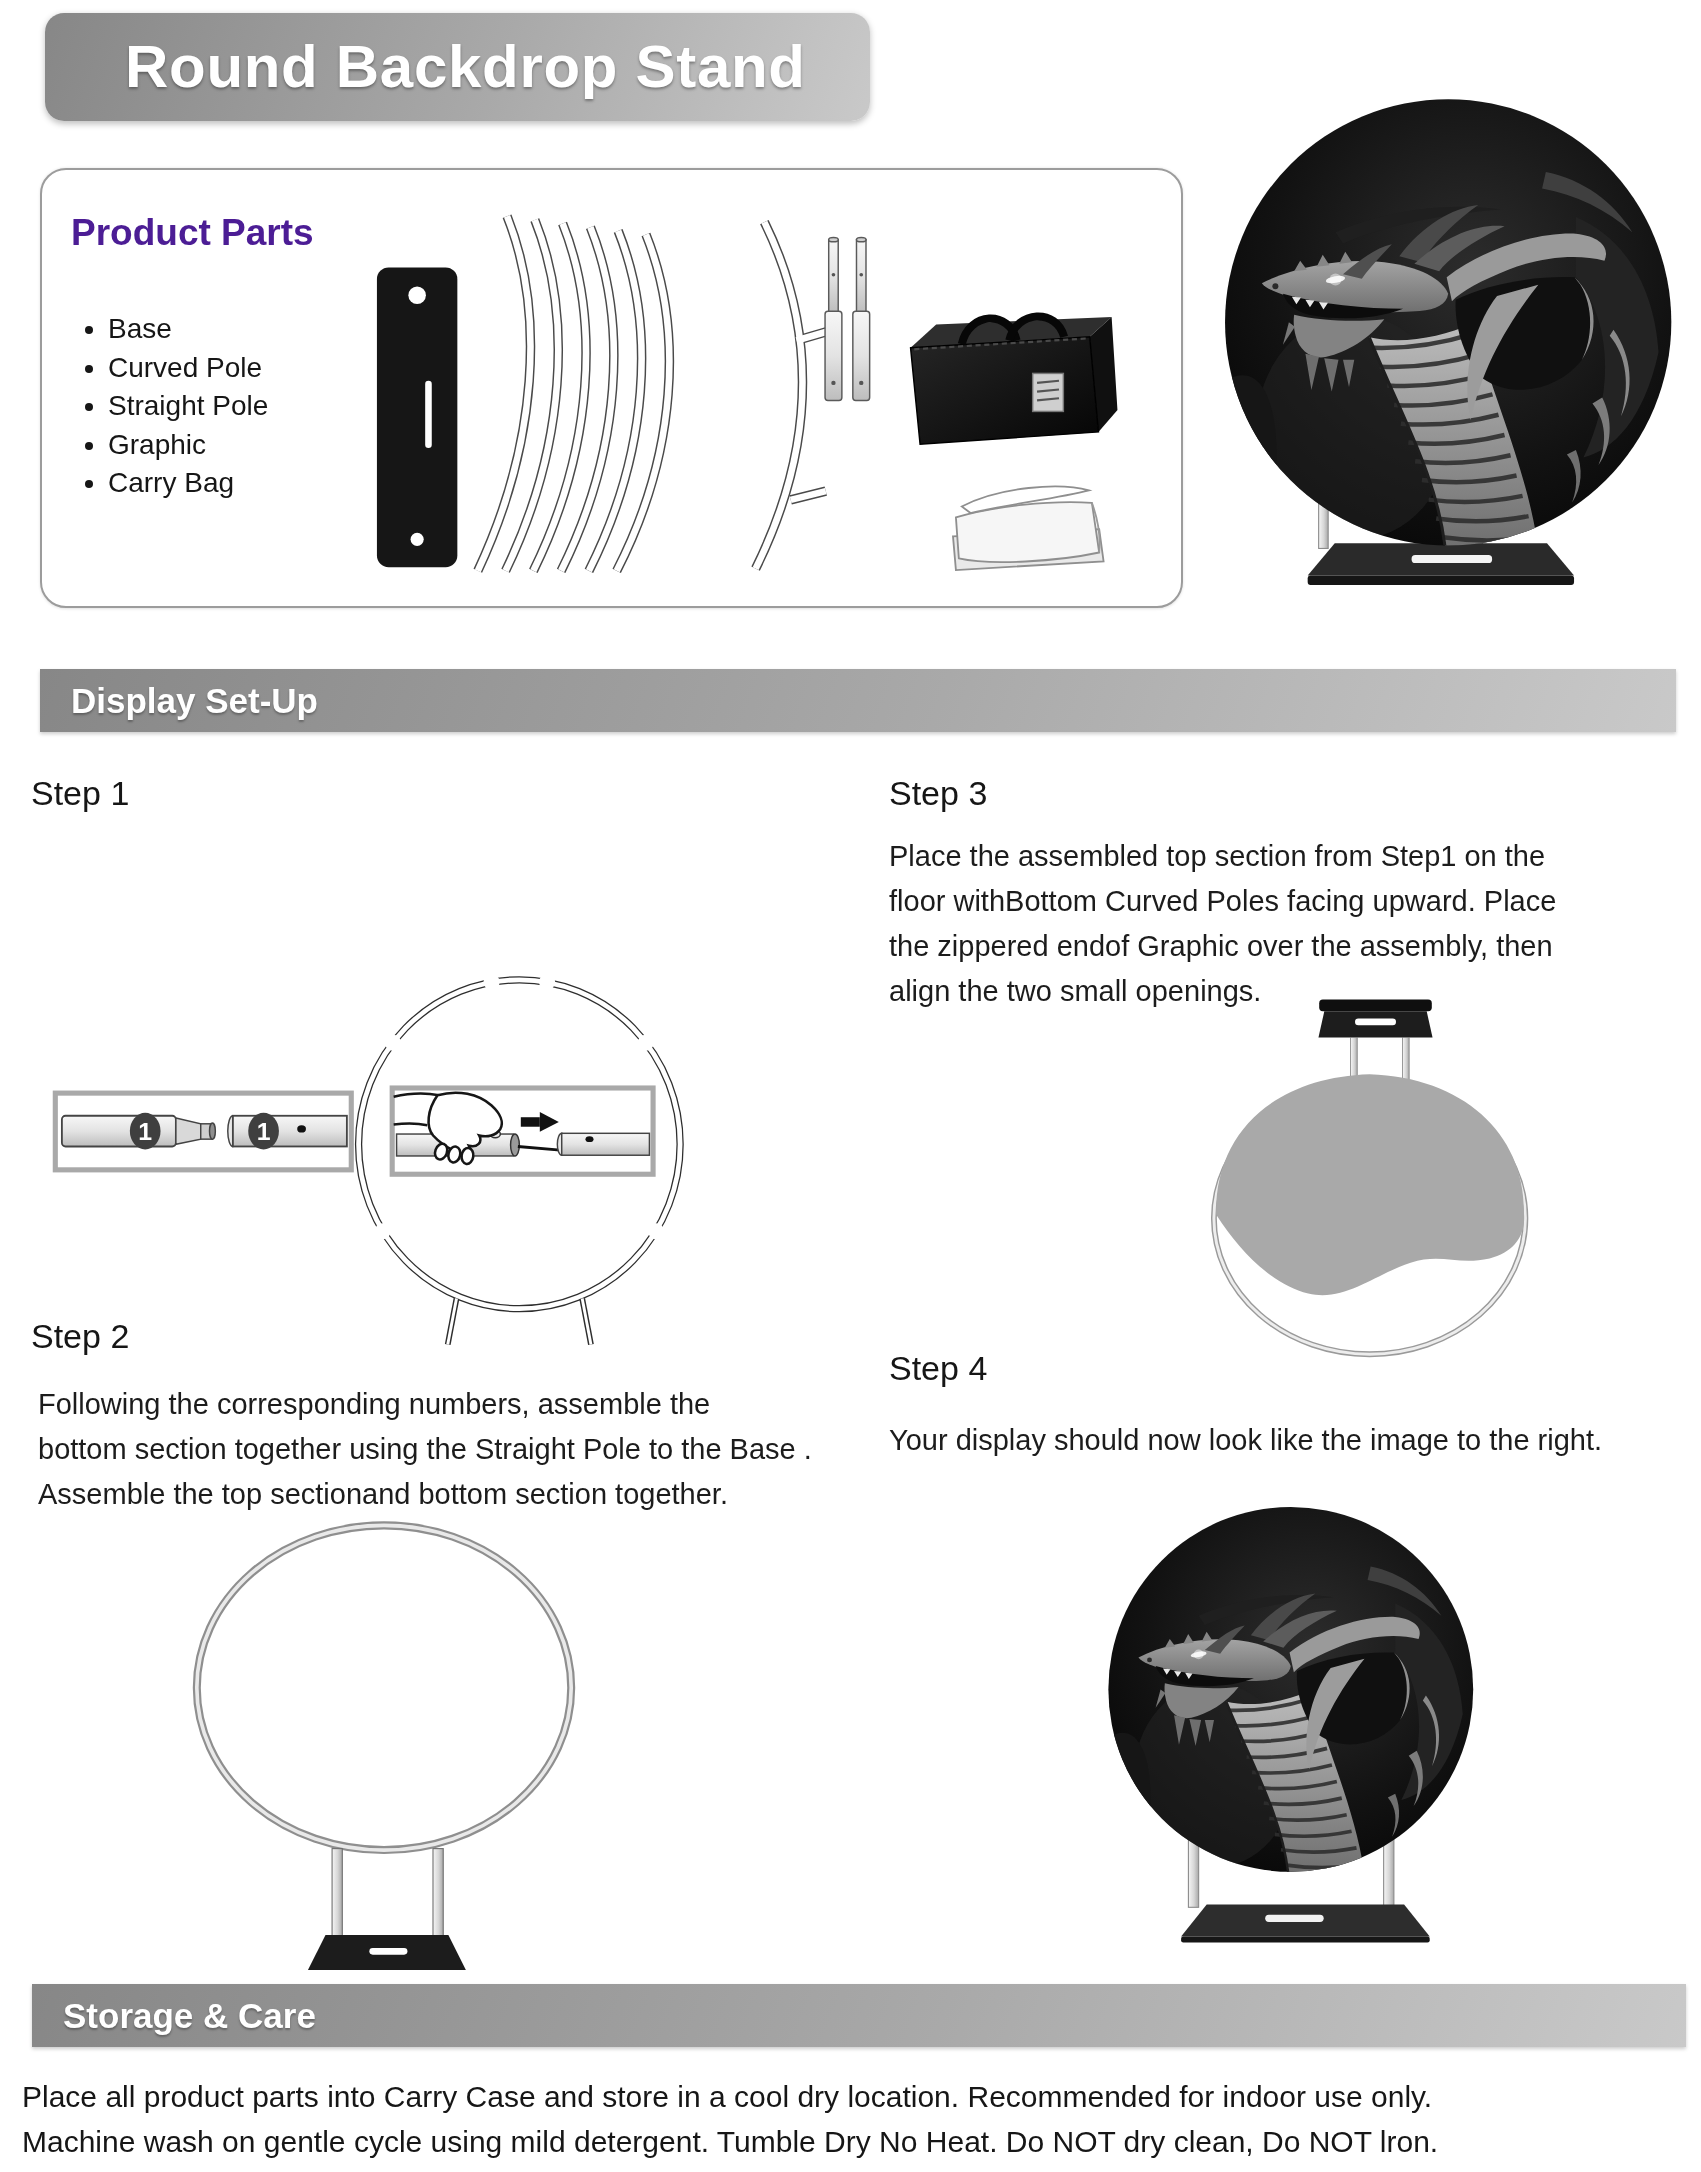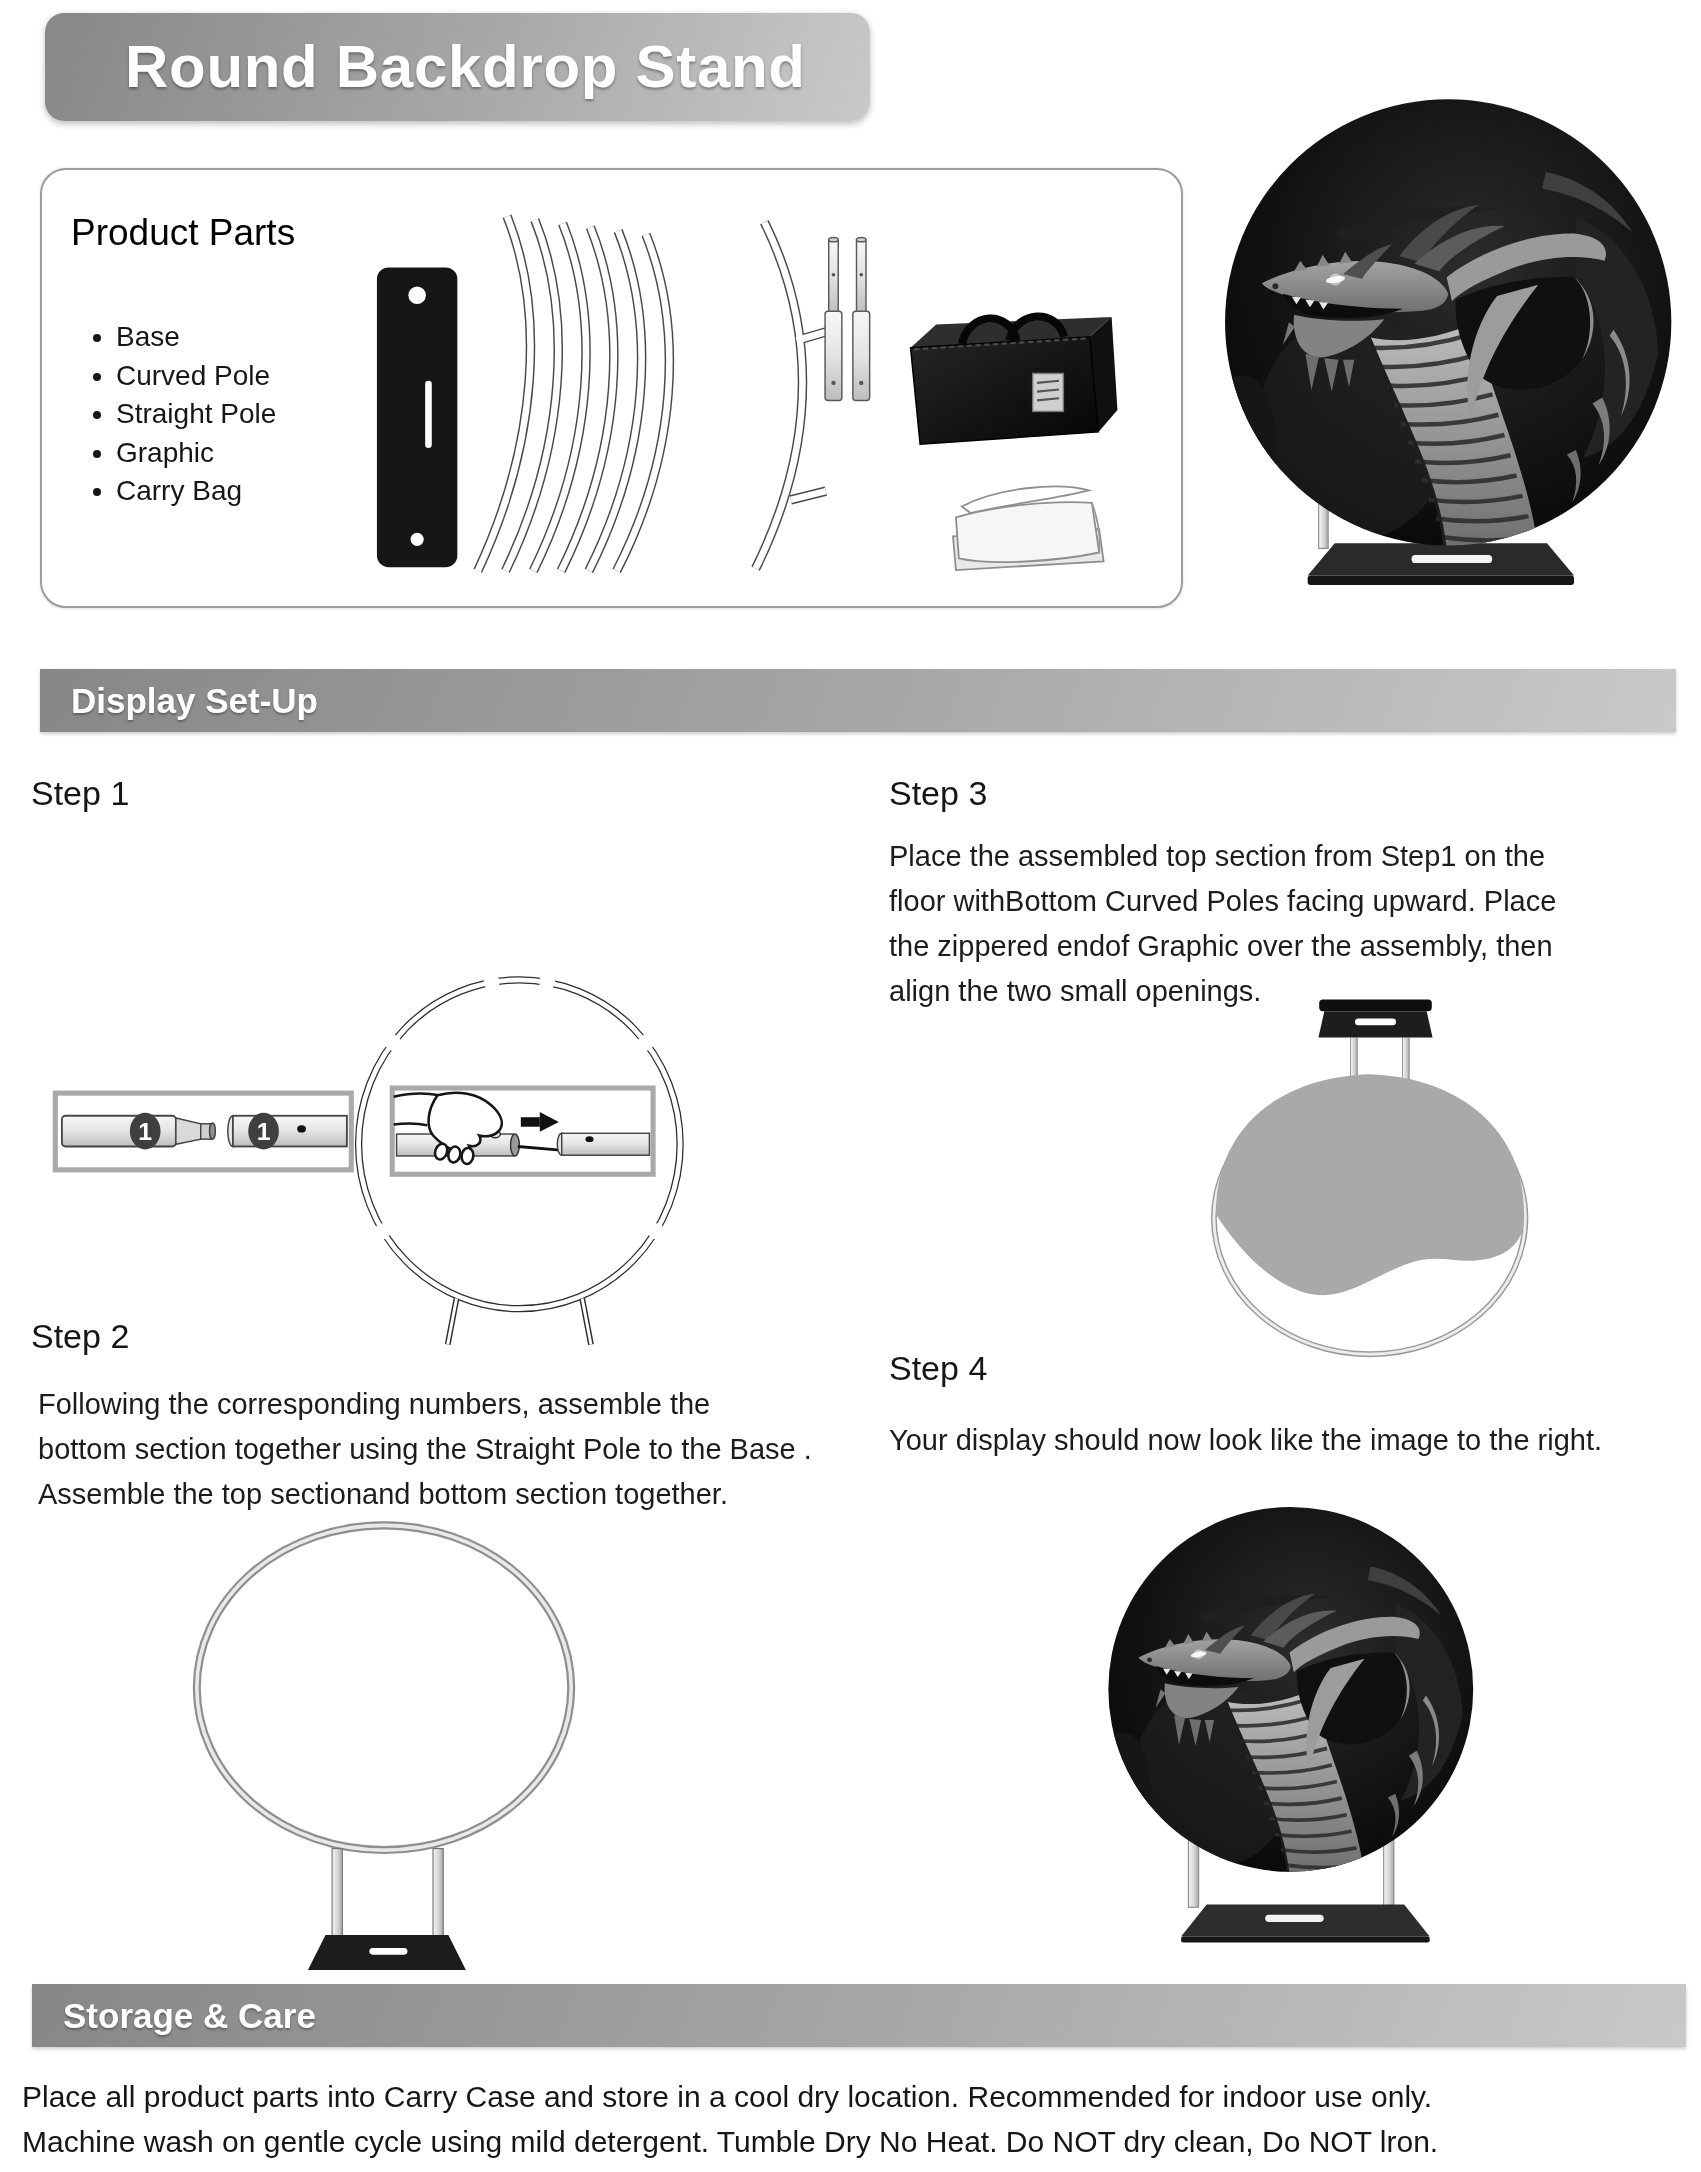--- a/index.html
+++ b/index.html
@@ -9,22 +9,22 @@
         color:#fff;font-weight:bold;box-sizing:border-box;}
   .title-banner{left:45px;top:13px;width:825px;height:108px;border-radius:19px;
         font-size:60px;line-height:108px;padding-left:80px;letter-spacing:0.7px;
         text-shadow:0 2.2px 2.9px rgba(0,0,0,.35);box-shadow:0 2.2px 5.9px rgba(0,0,0,.25);}
   .section-banner{height:63px;font-size:35px;line-height:63px;padding-left:31px;
         text-shadow:0 1.5px 2.2px rgba(0,0,0,.3);box-shadow:0 1.5px 3.7px rgba(0,0,0,.2);}
   #displaySetupBanner{left:40px;top:660px;width:1636px;margin-top:9px;}
   #storageBanner{left:32px;top:1984px;width:1654px;}
   .parts-box{position:absolute;left:40px;top:168px;width:1139px;height:436px;
         border:2.9px solid #9c9c9c;border-radius:26px;background:#fff;box-shadow:0 0.7px 2.9px rgba(0,0,0,.12);}
-  .parts-heading{position:absolute;left:29px;top:42px;font-size:37px;font-weight:normal;color:#000000;}
-  .parts-list{position:absolute;left:34px;top:143px;margin:8px;padding-left:32px;font-size:28px;color:#161616;}
+  .parts-heading{position:absolute;left:29px;top:42px;font-size:37px;font-weight:bold;color:#4c1d95;}
+  .parts-list{position:absolute;left:34px;top:143px;margin:0;padding-left:32px;font-size:28px;color:#161616;}
   .parts-list li{margin-bottom:6.6px;}
   .step-label{position:absolute;font-size:34px;font-weight:normal;color:#161616;}
   .step-text{position:absolute;font-size:29px;color:#1c1c1c;}
   .step-text .ln{line-height:45px;white-space:nowrap;}
   .care-text{position:absolute;left:22px;top:2074px;font-size:30px;color:#161616;}
   .care-text .ln{line-height:45px;white-space:nowrap;}
   .abs-svg{position:absolute;}
   svg text{font-family:"Liberation Sans",sans-serif;}
 </style>
 </head>

